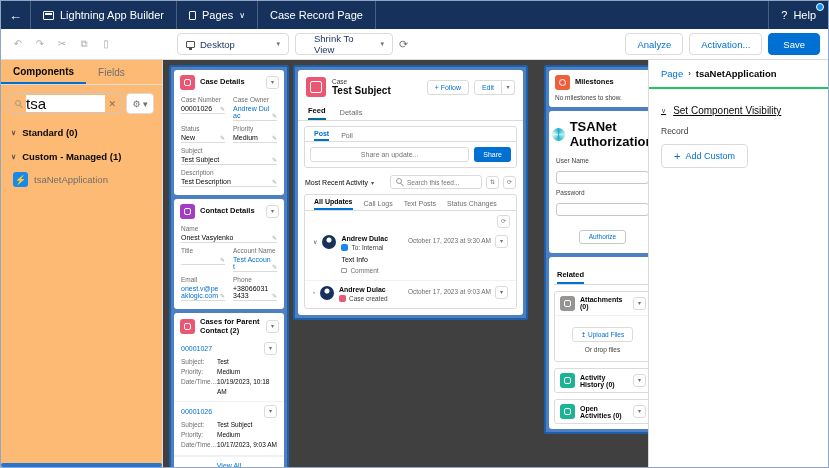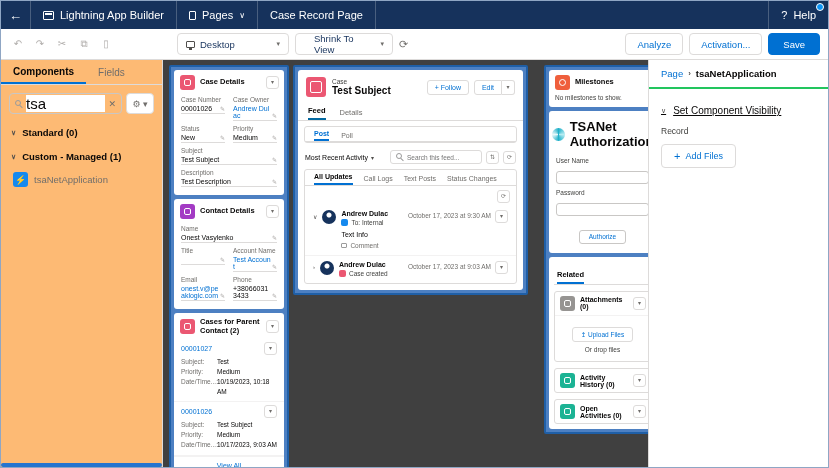--- a/index.html
+++ b/index.html
@@ -421,20 +421,24 @@
           </div>
           <div class="rec-tabs">
             <div class="rec-tab active">Feed</div>
             <div class="rec-tab">Details</div>
           </div>
           <div class="pub">
             <div class="pub-tabs">
               <div class="pub-tab active">Post</div>
               <div class="pub-tab">Poll</div>
             </div>
+            <div class="pub-row">
+              <input placeholder="Share an update..." style="">
+              <button class="share-btn">Share</button>
+            </div>
           </div>
           <div class="sort-row">
             <div class="sort-lbl">
               <span>Most Recent Activity</span>
               <span class="chev">▾</span>
             </div>
             <div class="gap"></div>
             <div class="feed-search">
               <span class="mag"></span>
               <input placeholder="Search this feed..." style="">
@@ -553,17 +557,17 @@
         <span class="sep">›</span>
         <span class="cur">tsaNetApplication</span>
       </div>
       <div class="rp-section">
         <span class="chev">∨</span>
         <span>Set Component Visibility</span>
       </div>
       <div class="rp-filters">Record</div>
       <button class="add-filter-btn">
         <span class="plus">+</span>
-        <span>Add Files</span>
+        <span>Add Custom</span>
       </button>
     </aside>
   </div>
 </div>
 
 </body></html>

